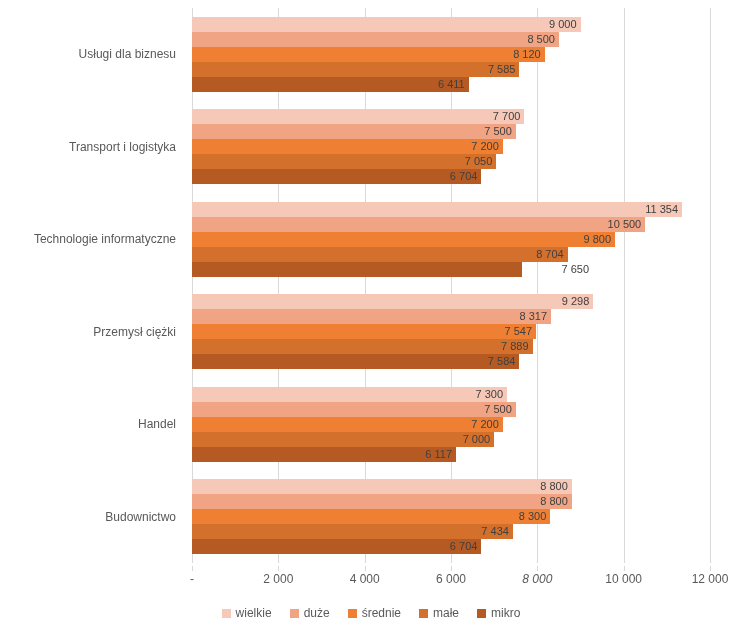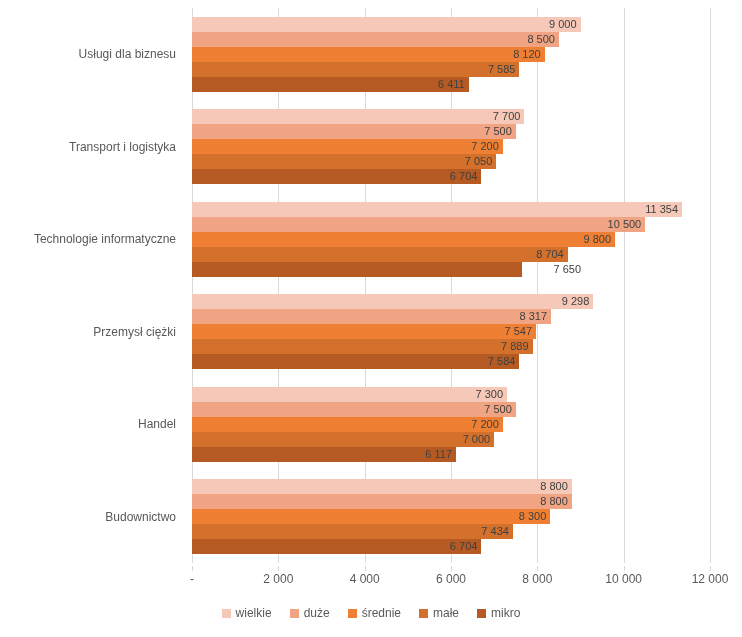--- a/index.html
+++ b/index.html
@@ -198,21 +198,21 @@
         <div class="bar-row">
           <div class="bar" style="width: 423.033px; background: rgb(239, 128, 51);"></div>
           <div class="bar-label" style="left: 0px; width: 423.033px;">9 800</div>
         </div>
         <div class="bar-row">
           <div class="bar" style="width: 375.723px; background: rgb(210, 112, 44);"></div>
           <div class="bar-label" style="left: 0px; width: 375.723px;">8 704</div>
         </div>
         <div class="bar-row">
           <div class="bar" style="width: 330.225px; background: rgb(181, 90, 35);"></div>
-          <div class="bar-label" style="left: 0px; width: 393px; padding-left: 16px;">7 650</div>
+          <div class="bar-label" style="left: 8px; width: 393px; padding-left: 16px;">7 650</div>
         </div>
       </div>
       <div class="cat-group" style="top: 286.25px; height: 75px;">
         <div class="bar-row">
           <div class="bar" style="width: 401.364px; background: rgb(246, 200, 184);"></div>
           <div class="bar-label" style="left: 0px; width: 401.364px;">9 298</div>
         </div>
         <div class="bar-row">
           <div class="bar" style="width: 359.017px; background: rgb(240, 164, 131);"></div>
           <div class="bar-label" style="left: 0px; width: 359.017px;">8 317</div>
@@ -279,21 +279,21 @@
   <div id="xticks">
       <div class="xtickmark" style="left: 0px;"></div>
       <div class="xtick" style="left: 0px;">-</div>
       <div class="xtickmark" style="left: 86.3333px;"></div>
       <div class="xtick" style="left: 86.3333px;">2 000</div>
       <div class="xtickmark" style="left: 172.667px;"></div>
       <div class="xtick" style="left: 172.667px;">4 000</div>
       <div class="xtickmark" style="left: 259px;"></div>
       <div class="xtick" style="left: 259px;">6 000</div>
       <div class="xtickmark" style="left: 345.333px;"></div>
-      <div class="xtick" style="left: 345.333px;">8 000</div>
+      <div class="xtick" style="left: 345.333px; font-style: italic;">8 000</div>
       <div class="xtickmark" style="left: 431.667px;"></div>
       <div class="xtick" style="left: 431.667px;">10 000</div>
       <div class="xtickmark" style="left: 518px;"></div>
       <div class="xtick" style="left: 518px;">12 000</div>
     </div>
 
   <div id="legend">
       <div class="legend-item">
         <span class="legend-swatch" style="background: rgb(246, 200, 184);"></span>
         <span class="legend-text">wielkie</span>

